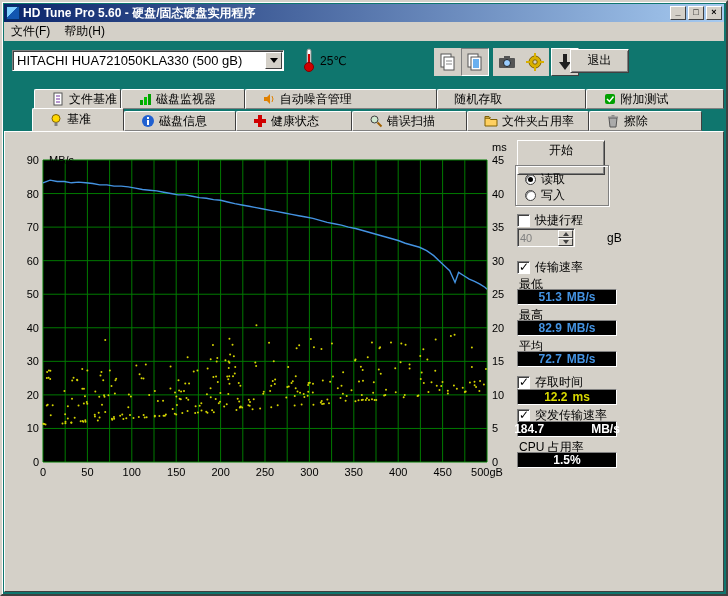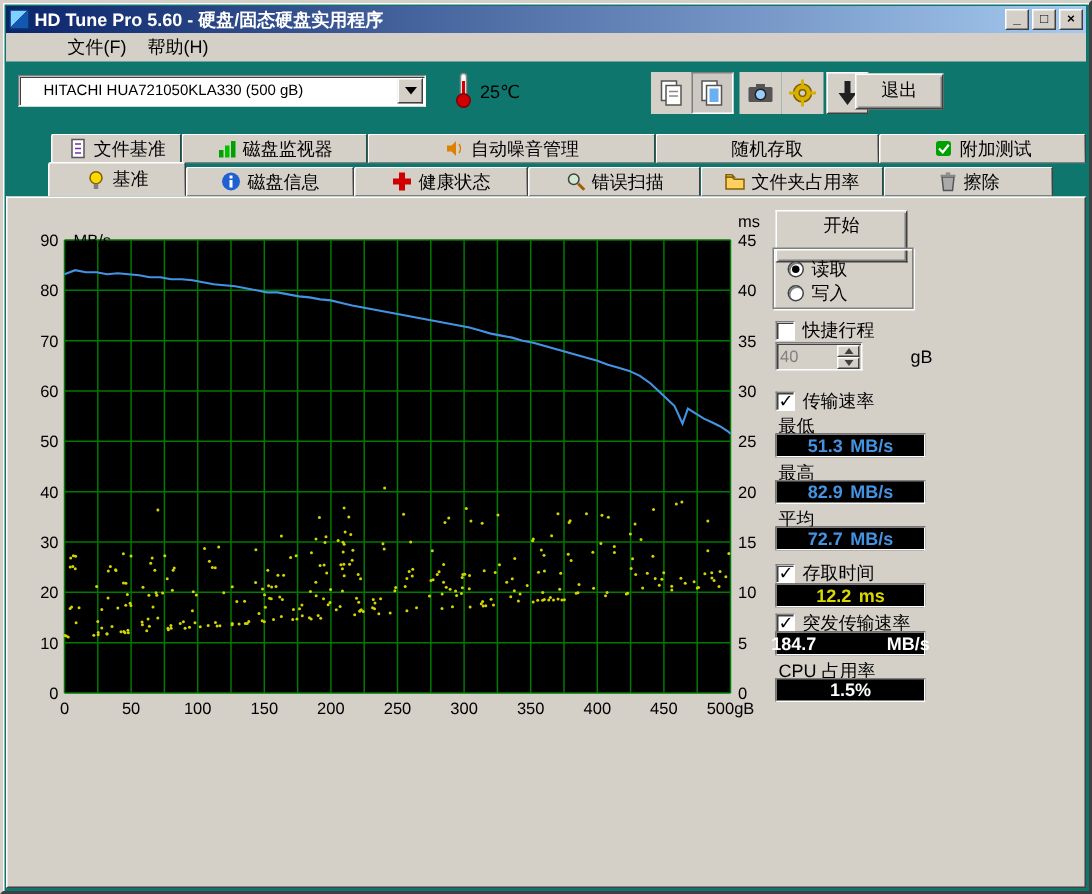--- a/index.html
+++ b/index.html
@@ -16,29 +16,29 @@
               background: linear-gradient(135deg, #7fd0ff 0 45%, #1257b0 45% 100%);
               border: 1px solid #08306a; }
   .title-text { color: #fff; font-weight: bold; font-size: 12px; flex: 1 1 auto;
                 white-space: nowrap; overflow: hidden; }
   .tb-ctl { width: 16px; height: 14px; margin-left: 2px; background: #d4d0c8; flex: 0 0 auto;
             border: 1px solid; border-color: #fff #404040 #404040 #fff;
             font-size: 9px; font-weight: bold; line-height: 11px; text-align: center; cursor: default; }
 
   
   .menubar { position: absolute; top: 20px; left: 2px; right: 2px; height: 19px;
-             display: flex; align-items: center; background: #d4d0c8; padding-left: 34px; }
+             display: flex; align-items: center; background: #d4d0c8; }
   .menu-item { padding: 2px 7px; }
 
   
   .toolbar { position: absolute; top: 39px; left: 2px; right: 2px; height: 46px; }
   .combo { position: absolute; left: 8px; top: 9px; width: 272px; height: 21px; background: #fff;
            border: 1px solid; border-color: #808080 #fff #fff #808080;
            box-shadow: inset 1px 1px 0 #404040; display: flex; align-items: center; }
-  .combo-text { flex: 1 1 auto; padding: 0 16px; font-size: 10px; white-space: nowrap; overflow: hidden; }
+  .combo-text { flex: 1 1 auto; padding: 0 4px; font-size: 13px; white-space: nowrap; overflow: hidden; }
   .combo-btn { width: 17px; height: 17px; margin-right: 1px; background: #d4d0c8;
                border: 1px solid; border-color: #fff #404040 #404040 #fff;
                display: flex; align-items: center; justify-content: center; }
   .tri-down { width: 0; height: 0; border-left: 4px solid transparent; border-right: 4px solid transparent;
               border-top: 5px solid #000; }
   .thermo { position: absolute; left: 298px; top: 6px; }
   .temp-text { position: absolute; left: 316px; top: 13px; font-size: 12px; }
   .tb-btn { position: absolute; top: 7px; width: 28px; height: 28px; background: #d4d0c8;
             border: 1px solid transparent; display: flex; align-items: center; justify-content: center; }
   .tb-btn.raised { border-color: #fff #404040 #404040 #fff; }
@@ -47,22 +47,22 @@
               border: 1px solid; border-color: #fff #404040 #404040 #fff;
               box-shadow: inset 1px 1px 0 #d4d0c8, inset -1px -1px 0 #808080;
               text-align: center; line-height: 21px; font-size: 12px; }
 
   
   .tabrow { position: absolute; left: 2px; right: 2px; display: flex; align-items: flex-end; }
   .tabrow1 { top: 86px; height: 21px; padding-left: 30px; }
   .tabrow2 { top: 107px; height: 22px; padding-left: 28px; }
   .tab { height: 20px; background: #d4d0c8; border: 1px solid;
          border-color: #fff #404040 #808080 #fff; border-radius: 2px 2px 0 0;
-         display: flex; align-items: center; justify-content: center; gap: 4px;
-         font-size: 12px; white-space: nowrap; overflow: hidden; }
+         display: flex; align-items: center; gap: 4px;
+         font-size: 12px; white-space: nowrap; overflow: hidden; padding-left: 16px; }
   .tabrow1 .tab:nth-child(1){width:88px} .tabrow1 .tab:nth-child(2){width:125px}
   .tabrow1 .tab:nth-child(3){width:195px} .tabrow1 .tab:nth-child(4){width:150px}
   .tabrow1 .tab:nth-child(5){width:140px}
   .tabrow2 .tab:nth-child(1){width:92px} .tabrow2 .tab:nth-child(2){width:112px}
   .tabrow2 .tab:nth-child(3){width:116px} .tabrow2 .tab:nth-child(4){width:115px}
   .tabrow2 .tab:nth-child(5){width:122px} .tabrow2 .tab:nth-child(6){width:113px}
   .tab.active { height: 23px; border-bottom-color: #d4d0c8; z-index: 2; }
   .ticon { width: 14px; height: 14px; flex: 0 0 auto; }
 
   

